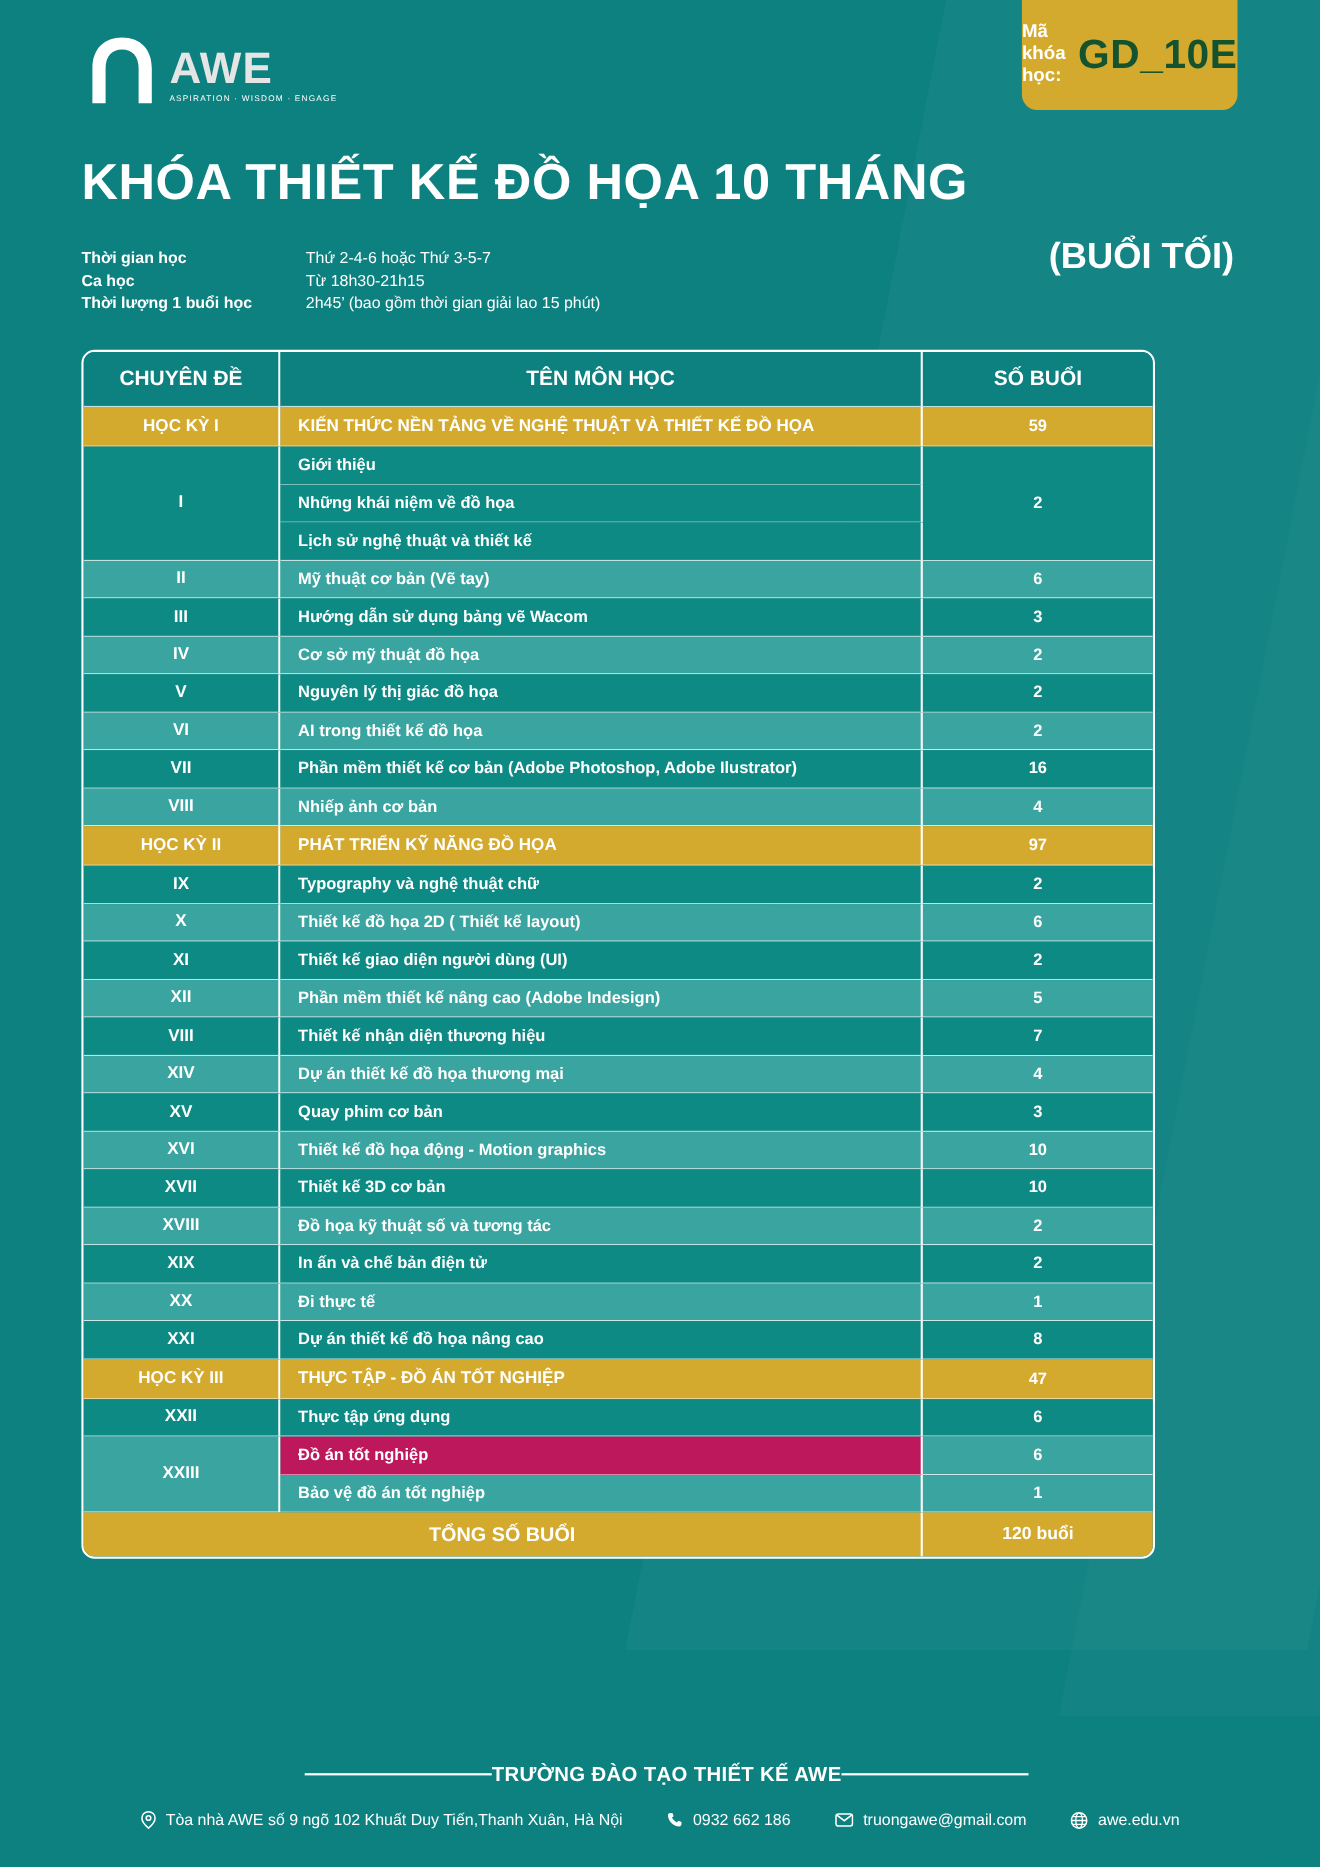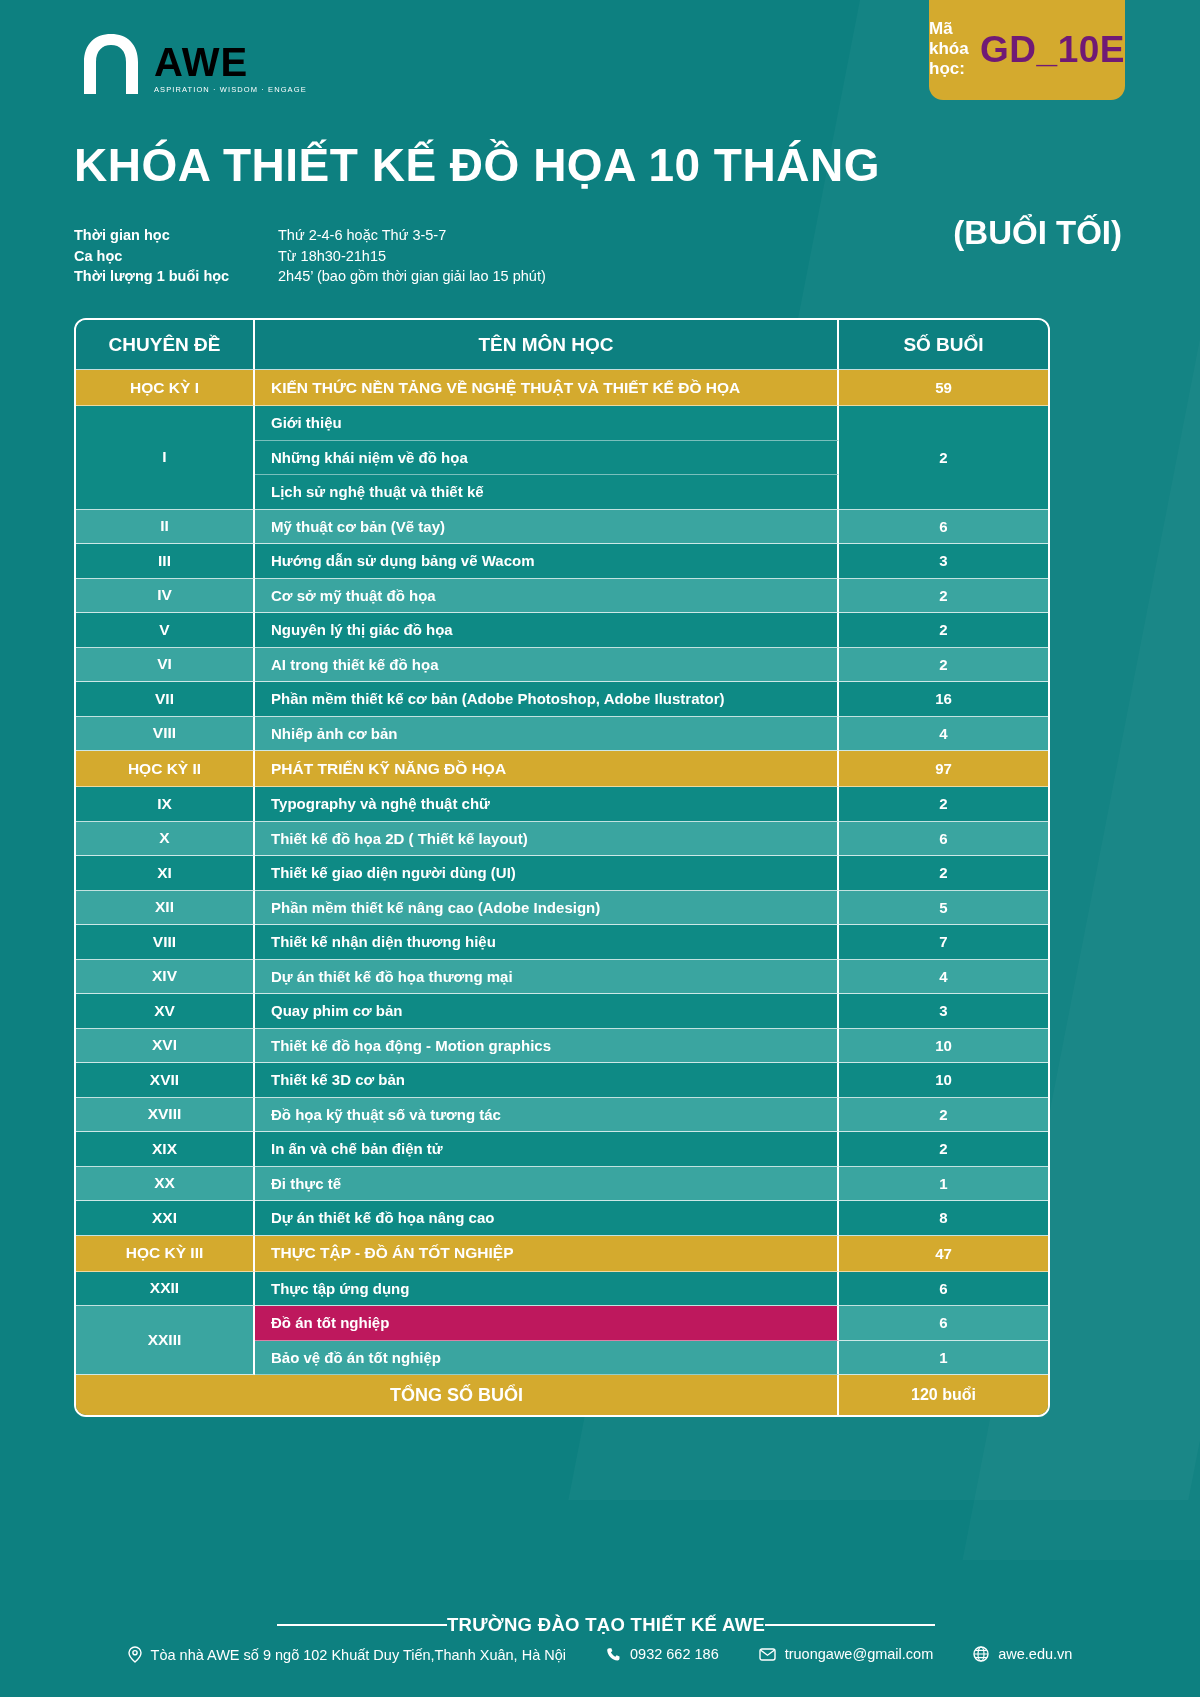--- a/index.html
+++ b/index.html
@@ -29,37 +29,37 @@
   }
 
   
   .logo-wrap {
     position: absolute; left: 82px; top: 32px;
     display: flex; align-items: flex-end; gap: 14px;
   }
   .arch { width: 58px; height: 62px; display: block; }
   .logo-text { display: flex; flex-direction: column; }
   .logo-name {
-    color: #000000; font-size: 40px; font-weight: 700;
+    color: #e5e5e5; font-size: 40px; font-weight: 700;
     letter-spacing: 1px; line-height: 0.95;
   }
   .logo-tag {
     color: #ffffff; font-size: 7.5px; letter-spacing: 1.1px;
     margin-top: 4px; white-space: nowrap;
   }
 
   .code-badge {
     position: absolute; right: 75px; top: 0;
     width: 196px; height: 100px;
     background: #d4aa2e; border-radius: 0 0 14px 14px;
     display: flex; flex-direction: row;
     align-items: center; justify-content: center;
   }
   .code-label { color: #ffffff; font-size: 17px; font-weight: 700; margin-bottom: 2px; }
-  .code-value { color: #701a75; font-size: 37px; font-weight: 700; letter-spacing: 0.5px; }
+  .code-value { color: #14532d; font-size: 37px; font-weight: 700; letter-spacing: 0.5px; }
 
   .title {
     position: absolute; left: 74px; top: 138px;
     color: #ffffff; font-size: 46px; font-weight: 700;
     letter-spacing: 0.5px; white-space: nowrap;
   }
   .subtitle {
     position: absolute; right: 78px; top: 214px;
     color: #ffffff; font-size: 33px; font-weight: 700;
   }
@@ -143,26 +143,26 @@
     border-right: 2px solid #ffffff;
     border-bottom: 1px solid rgba(255,255,255,0.45);
   }
   .group .stack .sub:last-child { border-bottom: 1px solid rgba(255,255,255,0.75); }
   .group .c-count { border-bottom: 1px solid rgba(255,255,255,0.75); }
 
   
   .footer { position: absolute; left: 0; right: 0; bottom: 34px; }
   .f-title-row {
     display: flex; align-items: center; justify-content: center;
-    gap: 0; margin-bottom: 10px; padding-left: 12px;
+    gap: 0; margin-bottom: 22px; padding-left: 12px;
   }
   .f-line { width: 170px; height: 2px; background: #ffffff; }
   .f-title { color: #ffffff; font-size: 18.5px; font-weight: 700; letter-spacing: 0.3px; }
   .f-contacts {
-    display: flex; align-items: flex-start; justify-content: center; gap: 40px;
+    display: flex; align-items: center; justify-content: center; gap: 40px;
   }
   .f-item { display: flex; align-items: center; gap: 9px; color: #ffffff; font-size: 14.5px; }
   .f-item svg { display: block; }
 </style>
 </head>
 <body>
 
 <div class="page">
   <div class="wm wm1"></div>
   <div class="wm wm2"></div>

